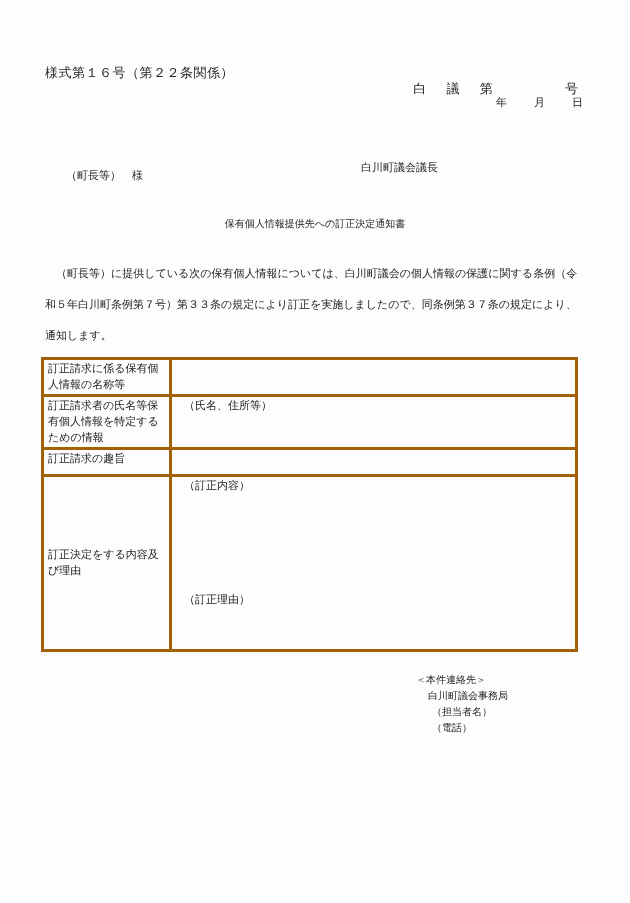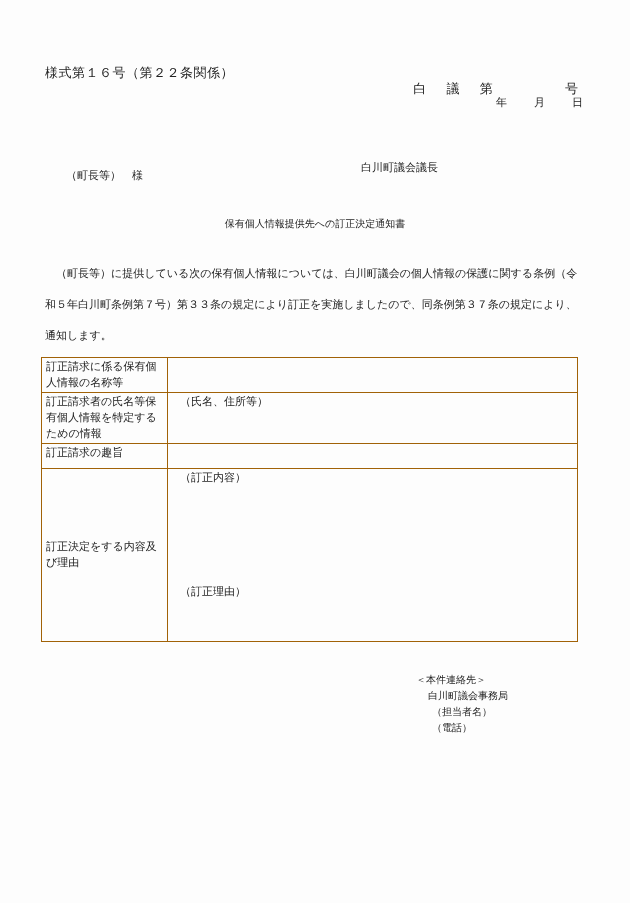--- a/index.html
+++ b/index.html
@@ -30,21 +30,21 @@
   table.info {
     position: absolute;
     left: 41px;
     top: 357px;
     width: 537px;
     border-collapse: collapse;
     font-size: 11px;
     line-height: 16px;
   }
   table.info td {
-    border: 1px solid #a16207;
+    border: 3px solid #a16207;
     vertical-align: top;
     padding: 1px 4px;
   }
   table.info td.label { width: 117px; }
   table.info td.value { padding-left: 12px; }
   .row1 td { height: 30px; }
   .row2 td { height: 46px; }
   .row3 td { height: 22px; vertical-align: middle; }
   .row4 td { height: 170px; }
   .row4 td.label { vertical-align: middle; }

